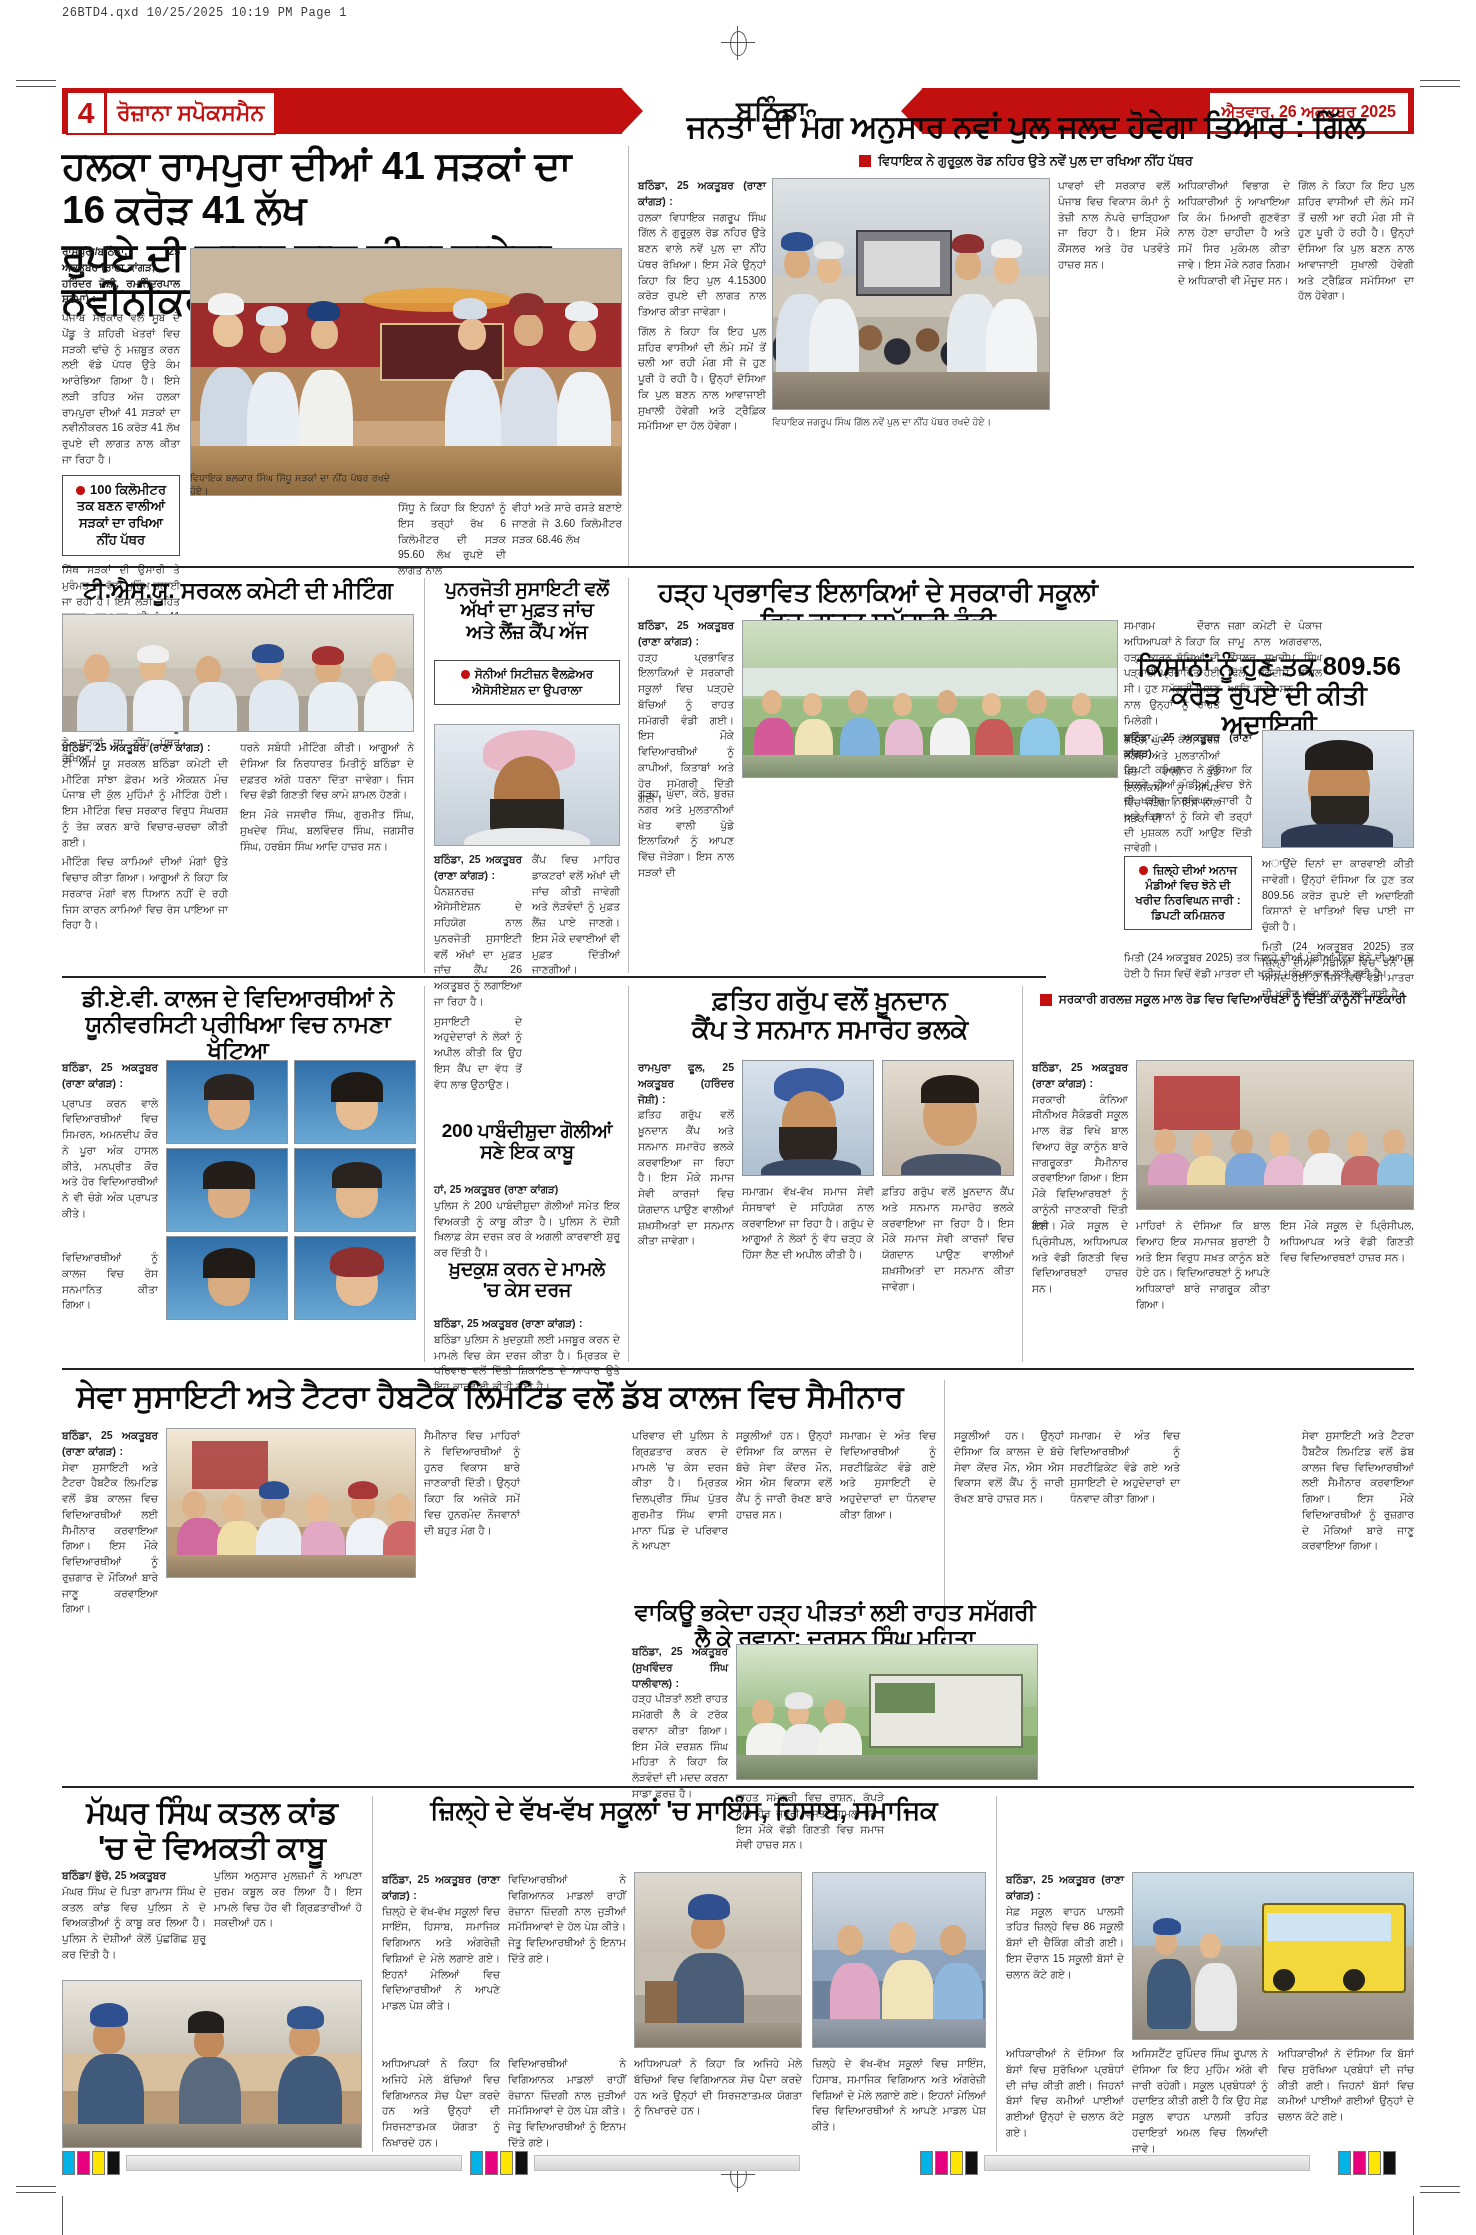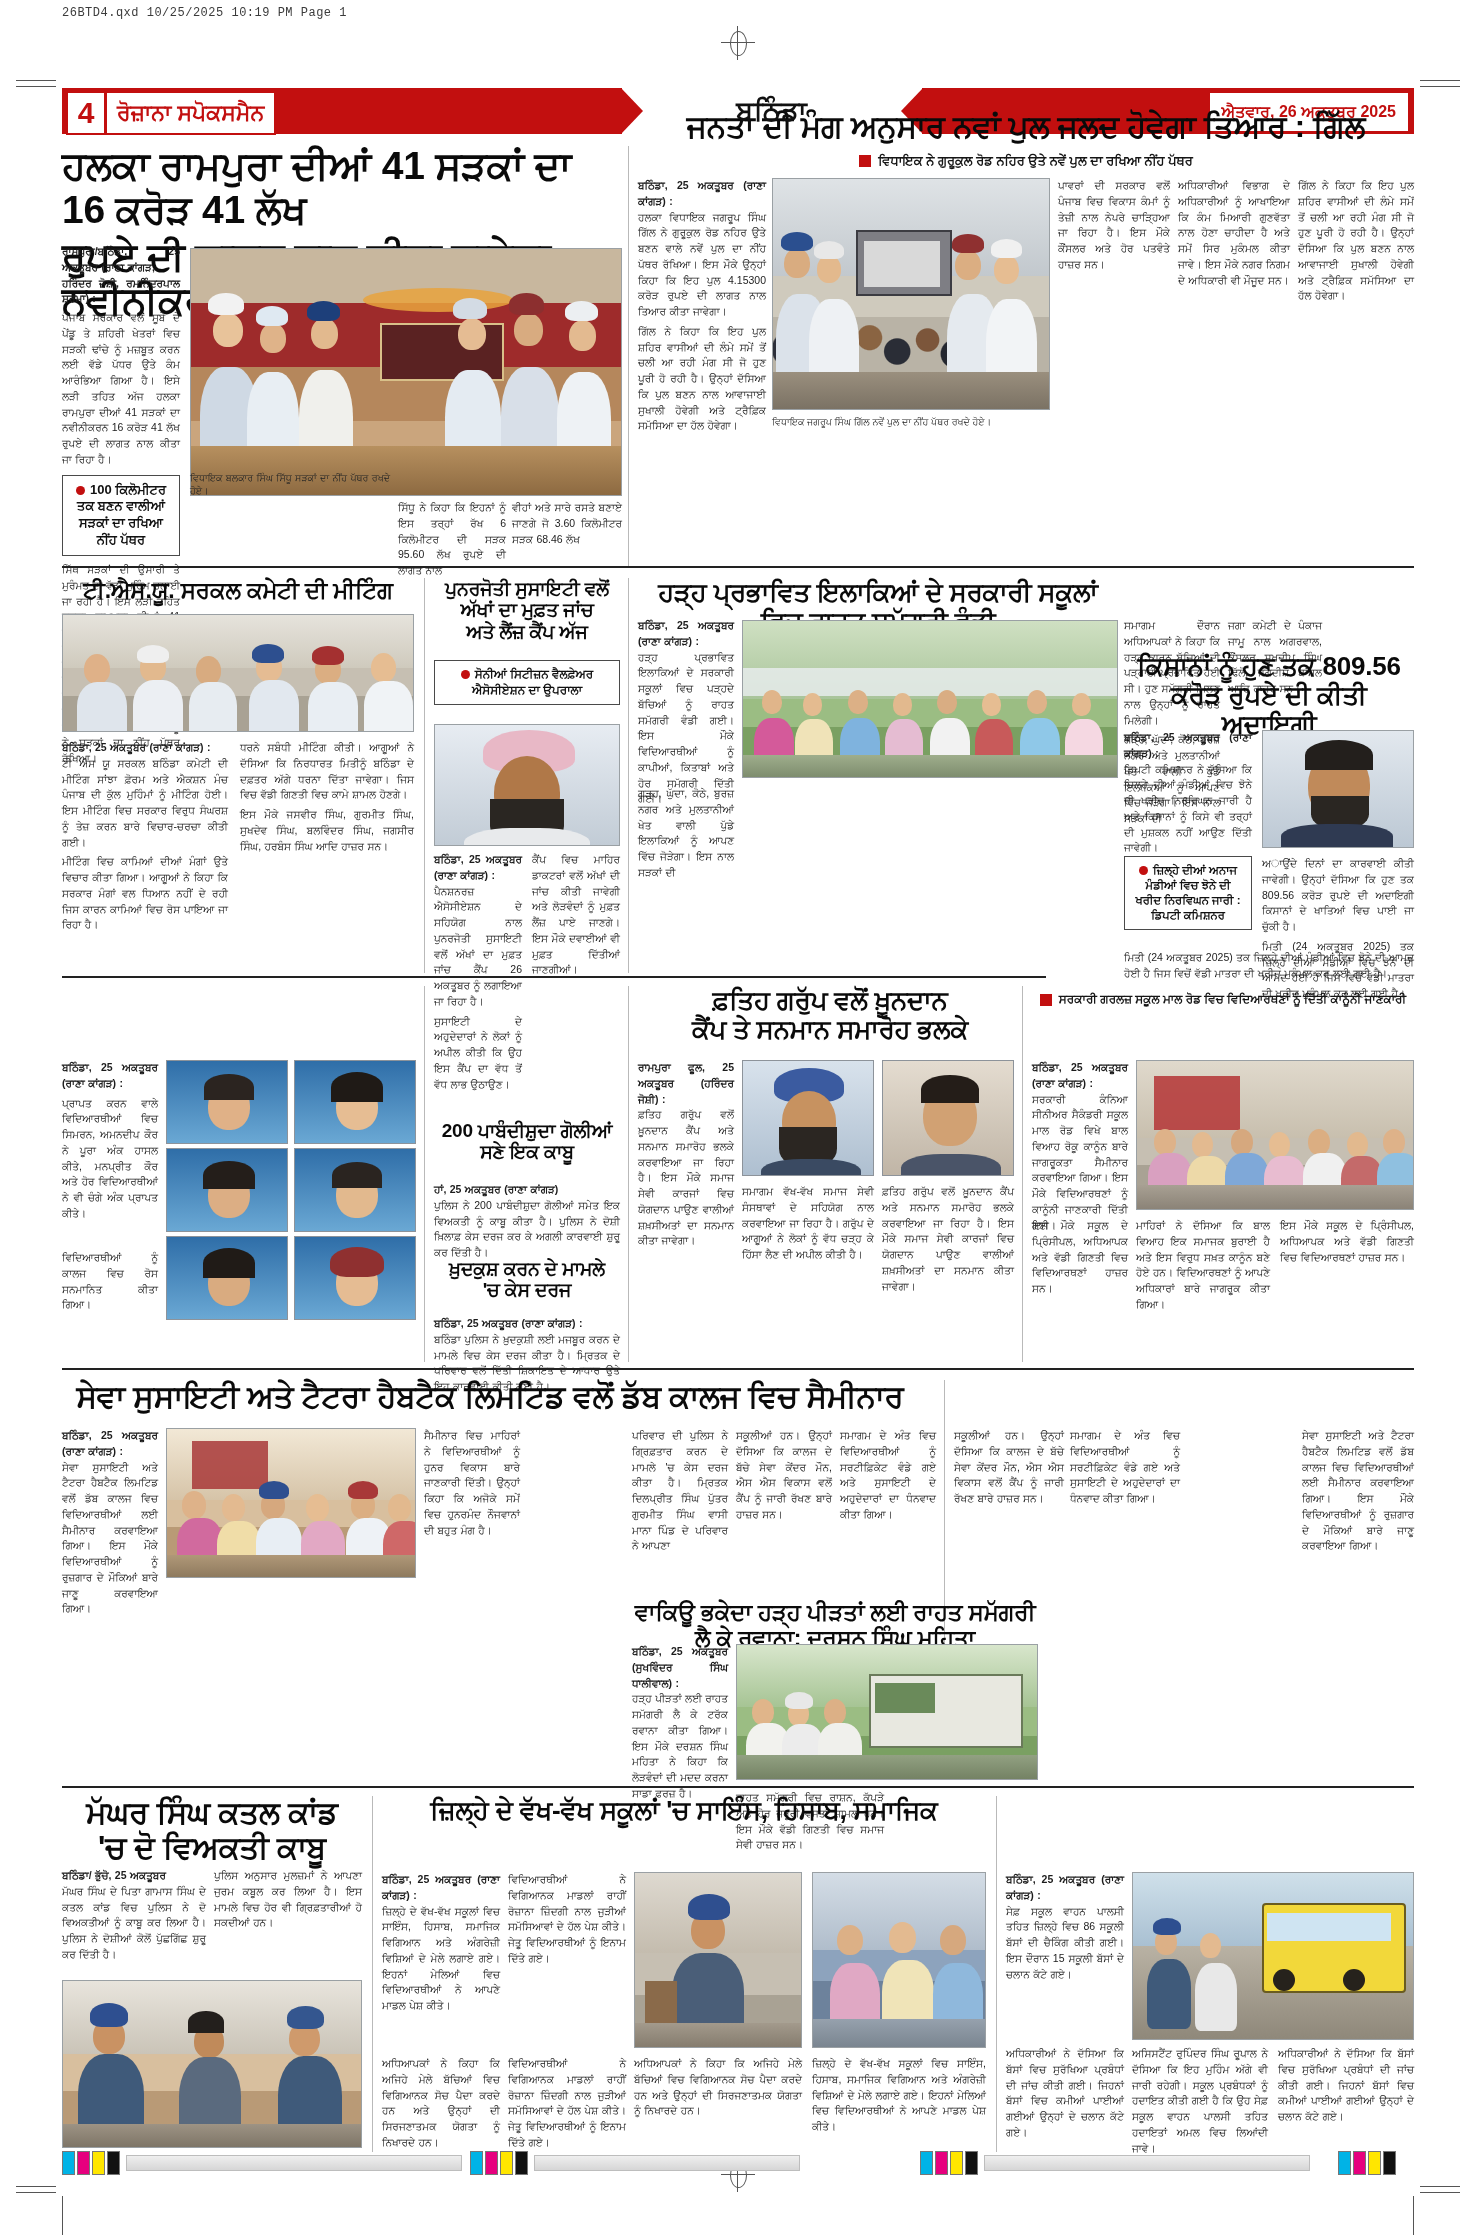--- a/index.html
+++ b/index.html
@@ -352,20 +352,24 @@
   <div class="col" style="left:1262px;top:856px;width:152px;">
     <div class="body">ਅਾਉਂਦੇ ਦਿਨਾਂ ਦਾ ਕਾਰਵਾਈ ਕੀਤੀ ਜਾਵੇਗੀ। ਉਨ੍ਹਾਂ ਦੱਸਿਆ ਕਿ ਹੁਣ ਤਕ 809.56 ਕਰੋੜ ਰੁਪਏ ਦੀ ਅਦਾਇਗੀ ਕਿਸਾਨਾਂ ਦੇ ਖਾਤਿਆਂ ਵਿਚ ਪਾਈ ਜਾ ਚੁੱਕੀ ਹੈ।</div>
     <div class="body" style="margin-top:4px;">ਮਿਤੀ (24 ਅਕਤੂਬਰ 2025) ਤਕ ਜ਼ਿਲ੍ਹੇ ਦੀਆਂ ਮੰਡੀਆਂ ਵਿਚ ਝੋਨੇ ਦੀ ਆਮਦ ਹੋਈ ਹੈ ਜਿਸ ਵਿਚੋਂ ਵੱਡੀ ਮਾਤਰਾ ਦੀ ਖਰੀਦ ਮੁਕੰਮਲ ਕਰ ਲਈ ਗਈ ਹੈ।</div>
   </div>
   <div class="col" style="left:1124px;top:950px;width:290px;">
     <div class="body">ਮਿਤੀ (24 ਅਕਤੂਬਰ 2025) ਤਕ ਜ਼ਿਲ੍ਹੇ ਦੀਆਂ ਮੰਡੀਆਂ ਵਿਚ ਝੋਨੇ ਦੀ ਆਮਦ ਹੋਈ ਹੈ ਜਿਸ ਵਿਚੋਂ ਵੱਡੀ ਮਾਤਰਾ ਦੀ ਖਰੀਦ ਮੁਕੰਮਲ ਕਰ ਲਈ ਗਈ ਹੈ।</div>
   </div>
 
   <div class="thick-h" style="left:62px;top:976px;width:984px;"></div>
 
+  <div class="col" style="left:62px;top:986px;width:352px;">
+    <div class="hl hl-m center">ਡੀ.ਏ.ਵੀ. ਕਾਲਜ ਦੇ ਵਿਦਿਆਰਥੀਆਂ ਨੇ</div>
+    <div class="hl hl-m center">ਯੂਨੀਵਰਸਿਟੀ ਪ੍ਰੀਖਿਆ ਵਿਚ ਨਾਮਣਾ ਖੱਟਿਆ</div>
+  </div>
   <div class="col" style="left:62px;top:1060px;width:96px;">
     <div class="body"><b>ਬਠਿੰਡਾ, 25 ਅਕਤੂਬਰ (ਰਾਣਾ ਕਾਂਗੜ) :</b></div>
     <div class="body" style="margin-top:4px;">ਪ੍ਰਾਪਤ ਕਰਨ ਵਾਲੇ ਵਿਦਿਆਰਥੀਆਂ ਵਿਚ ਸਿਮਰਨ, ਅਮਨਦੀਪ ਕੌਰ ਨੇ ਪੂਰਾ ਅੰਕ ਹਾਸਲ ਕੀਤੇ, ਮਨਪ੍ਰੀਤ ਕੌਰ ਅਤੇ ਹੋਰ ਵਿਦਿਆਰਥੀਆਂ ਨੇ ਵੀ ਚੰਗੇ ਅੰਕ ਪ੍ਰਾਪਤ ਕੀਤੇ।</div>
   </div>
 
   <div class="pf portraitbg" style="left:166px;top:1060px;width:122px;height:84px;">
     <div style="position:absolute;inset:0;background:linear-gradient(#2f6ea8,#6aa8d4);"></div>
     <div class="head" style="left:34%;top:26%;width:42px;height:48px;background:#e0b187;"></div>
     <div style="position:absolute;left:31%;top:16%;width:50px;height:26px;background:#2b2420;border-radius:50% 50% 0 0;"></div>
   </div>

